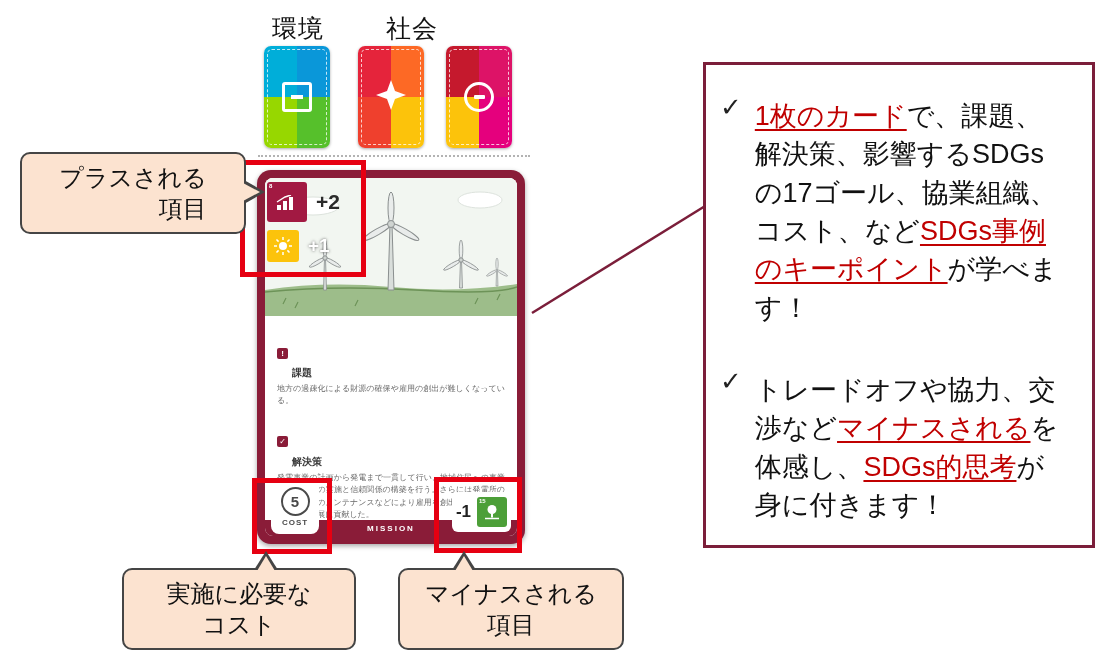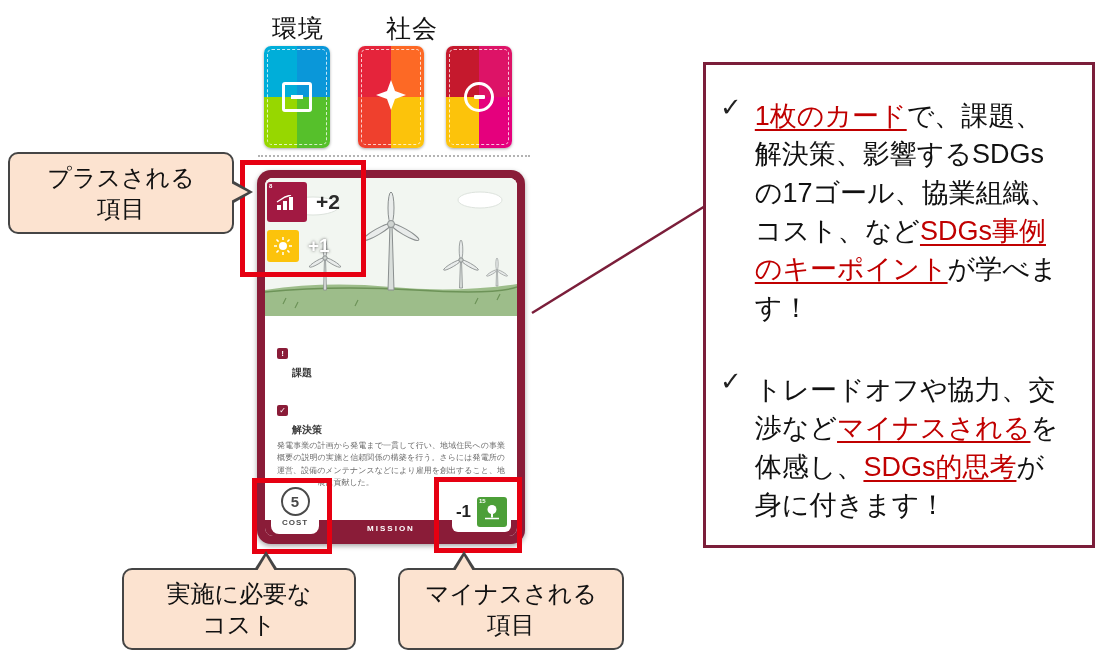--- a/index.html
+++ b/index.html
@@ -108,21 +108,21 @@
   .hl-plus{left:240px;top:160px;width:116px;height:107px;}
   .hl-cost{left:252px;top:478px;width:70px;height:66px;}
   .hl-minus{left:434px;top:477px;width:78px;height:66px;}
 
   
   .bubble{
     position:absolute;background:#fce3d0;border:2px solid #454545;border-radius:10px;
     display:flex;align-items:center;justify-content:center;text-align:center;
     font-size:24px;color:#111;line-height:1.3;white-space:pre-line;z-index:6;
   }
-  .bubble-plus{left:8px;top:152px;width:222px;height:78px;}
+  .bubble-plus{left:20px;top:152px;width:222px;height:78px;text-align:right;}
   .bubble-plus::before{
     content:"";position:absolute;right:-21px;top:26px;width:0;height:0;
     border-top:12px solid transparent;border-bottom:12px solid transparent;
     border-left:21px solid #454545;
   }
   .bubble-plus::after{
     content:"";position:absolute;right:-16px;top:29px;width:0;height:0;
     border-top:9px solid transparent;border-bottom:9px solid transparent;
     border-left:17px solid #fce3d0;
   }
@@ -245,20 +245,21 @@
           <path d="M18,126 l3,-6 M30,130 l3,-6 M210,126 l3,-6 M232,122 l3,-6 M90,128 l3,-6" stroke="#6d9358" stroke-width="1.2"></path>
         </svg>
       </div>
 
 
       <div class="card-content">
         <div class="section-head">
           <span class="section-icon">!</span>
           <span class="section-title">課題</span>
         </div>
+        <p class="section-body">地方の過疎化による財源の確保や雇用の創出が難しくなっている。</p>
 
         <div class="section-head">
           <span class="section-icon">✓</span>
           <span class="section-title">解決策</span>
         </div>
         <p class="section-body">発電事業の計画から発電まで一貫して行い、地域住民への事業概要の説明の実施と信頼関係の構築を行う。さらには発電所の運営、設備のメンテナンスなどにより雇用を創出すること、地域の経済発展に貢献した。</p>
       </div>
 
       <div class="mission-bar">MISSION</div>
 

